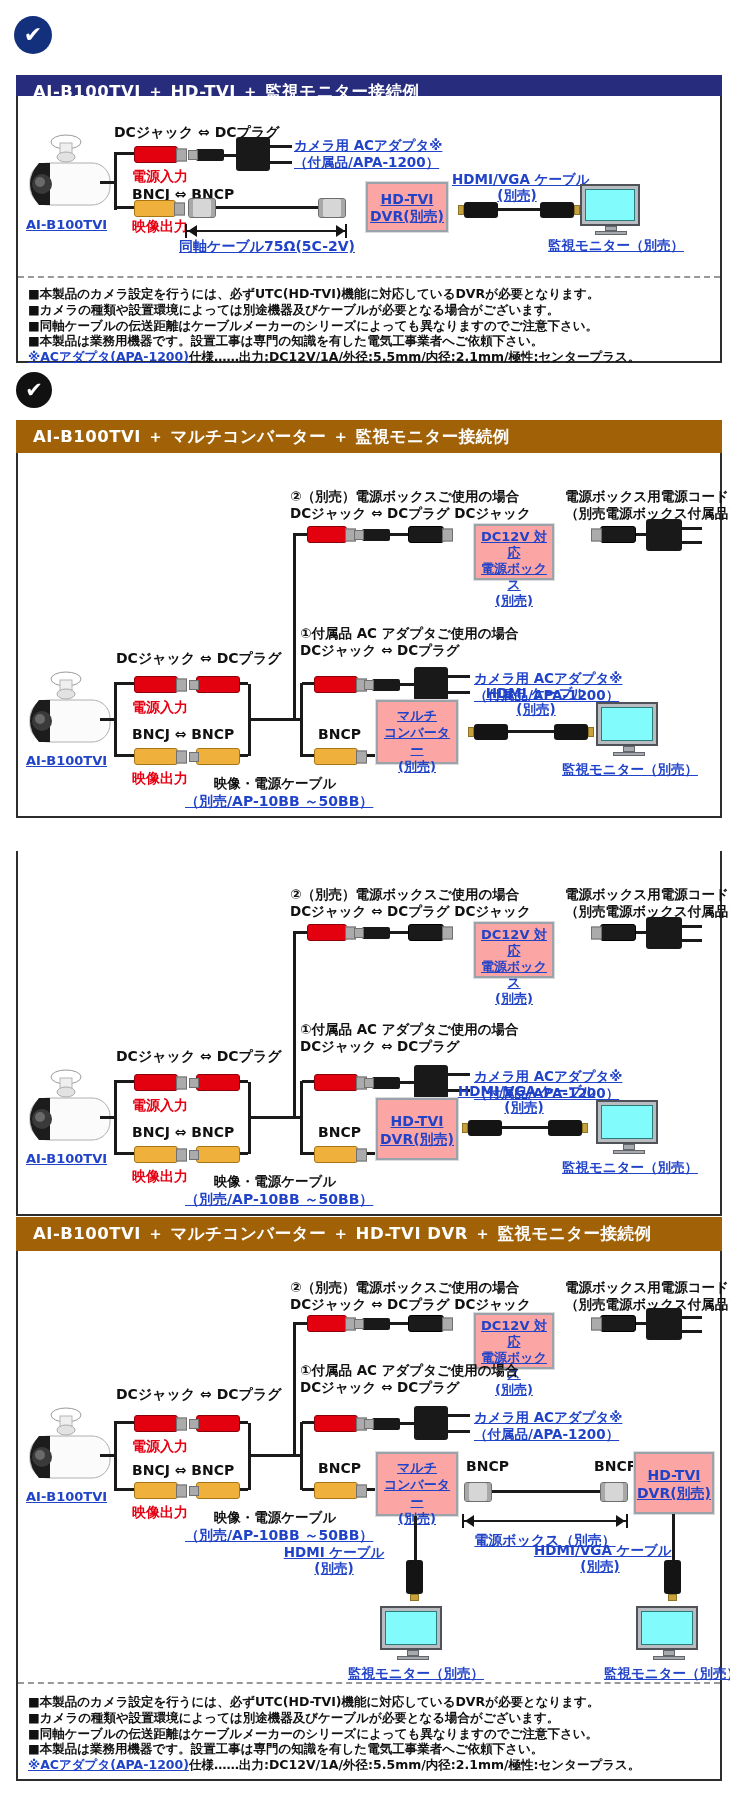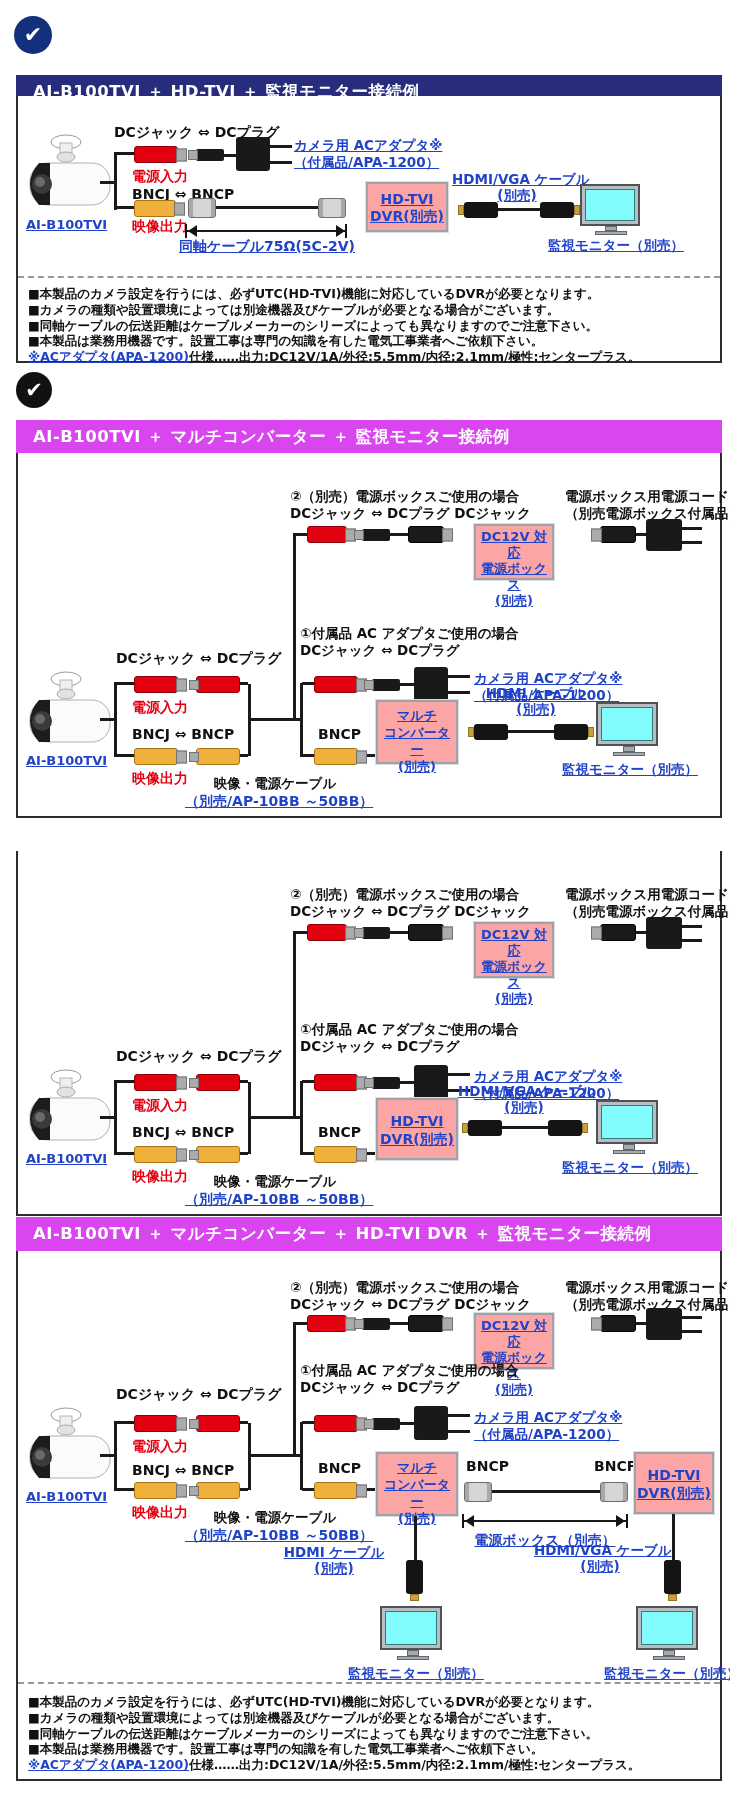--- a/index.html
+++ b/index.html
@@ -8,21 +8,21 @@
 .h{position:absolute;height:3px;background:#1a1a1a}
 .v{position:absolute;width:3px;background:#1a1a1a}
 .lb{position:absolute;font-size:13.5px;font-weight:bold;white-space:nowrap;line-height:1.15;color:#111}
 .f14{font-size:14px}
 .f15{font-size:13px}
 .redtx{color:#e60012}
 .link{color:#2143c8;text-decoration:underline}
 .ctr{text-align:center}
 .bar{position:absolute;left:16px;width:706px;height:33px;color:#fff;font-weight:bold;font-size:16.5px;line-height:33px;padding-left:17px;letter-spacing:.5px;white-space:nowrap}
 .navy{background:#272c7d}
-.blk{background:#d946ef}
+.blk{background:#a16207}
 .sbox{position:absolute;left:16px;width:706px;background:#fff;border:2px solid #2d2d2d;border-top:none}
 .badge{position:absolute;border-radius:50%;color:#fff;font-weight:bold;text-align:center}
 .title{position:absolute;font-weight:bold;letter-spacing:1px;white-space:nowrap;font-size:26px}
 .conn{position:absolute;border-radius:3px}
 .redc{background:#e3000f;border:1px solid #8c0009}
 .yelc{background:#f0b03c;border:1px solid #a87414}
 .blkc{background:#1a1a1a;border:1px solid #000}
 .tR::after,.tL::before{content:"";position:absolute;top:50%;transform:translateY(-50%);width:9px;height:11px;background:#ababab;border:1px solid #707070}
 .tR::after{right:-10px}
 .tL::before{left:-10px}

